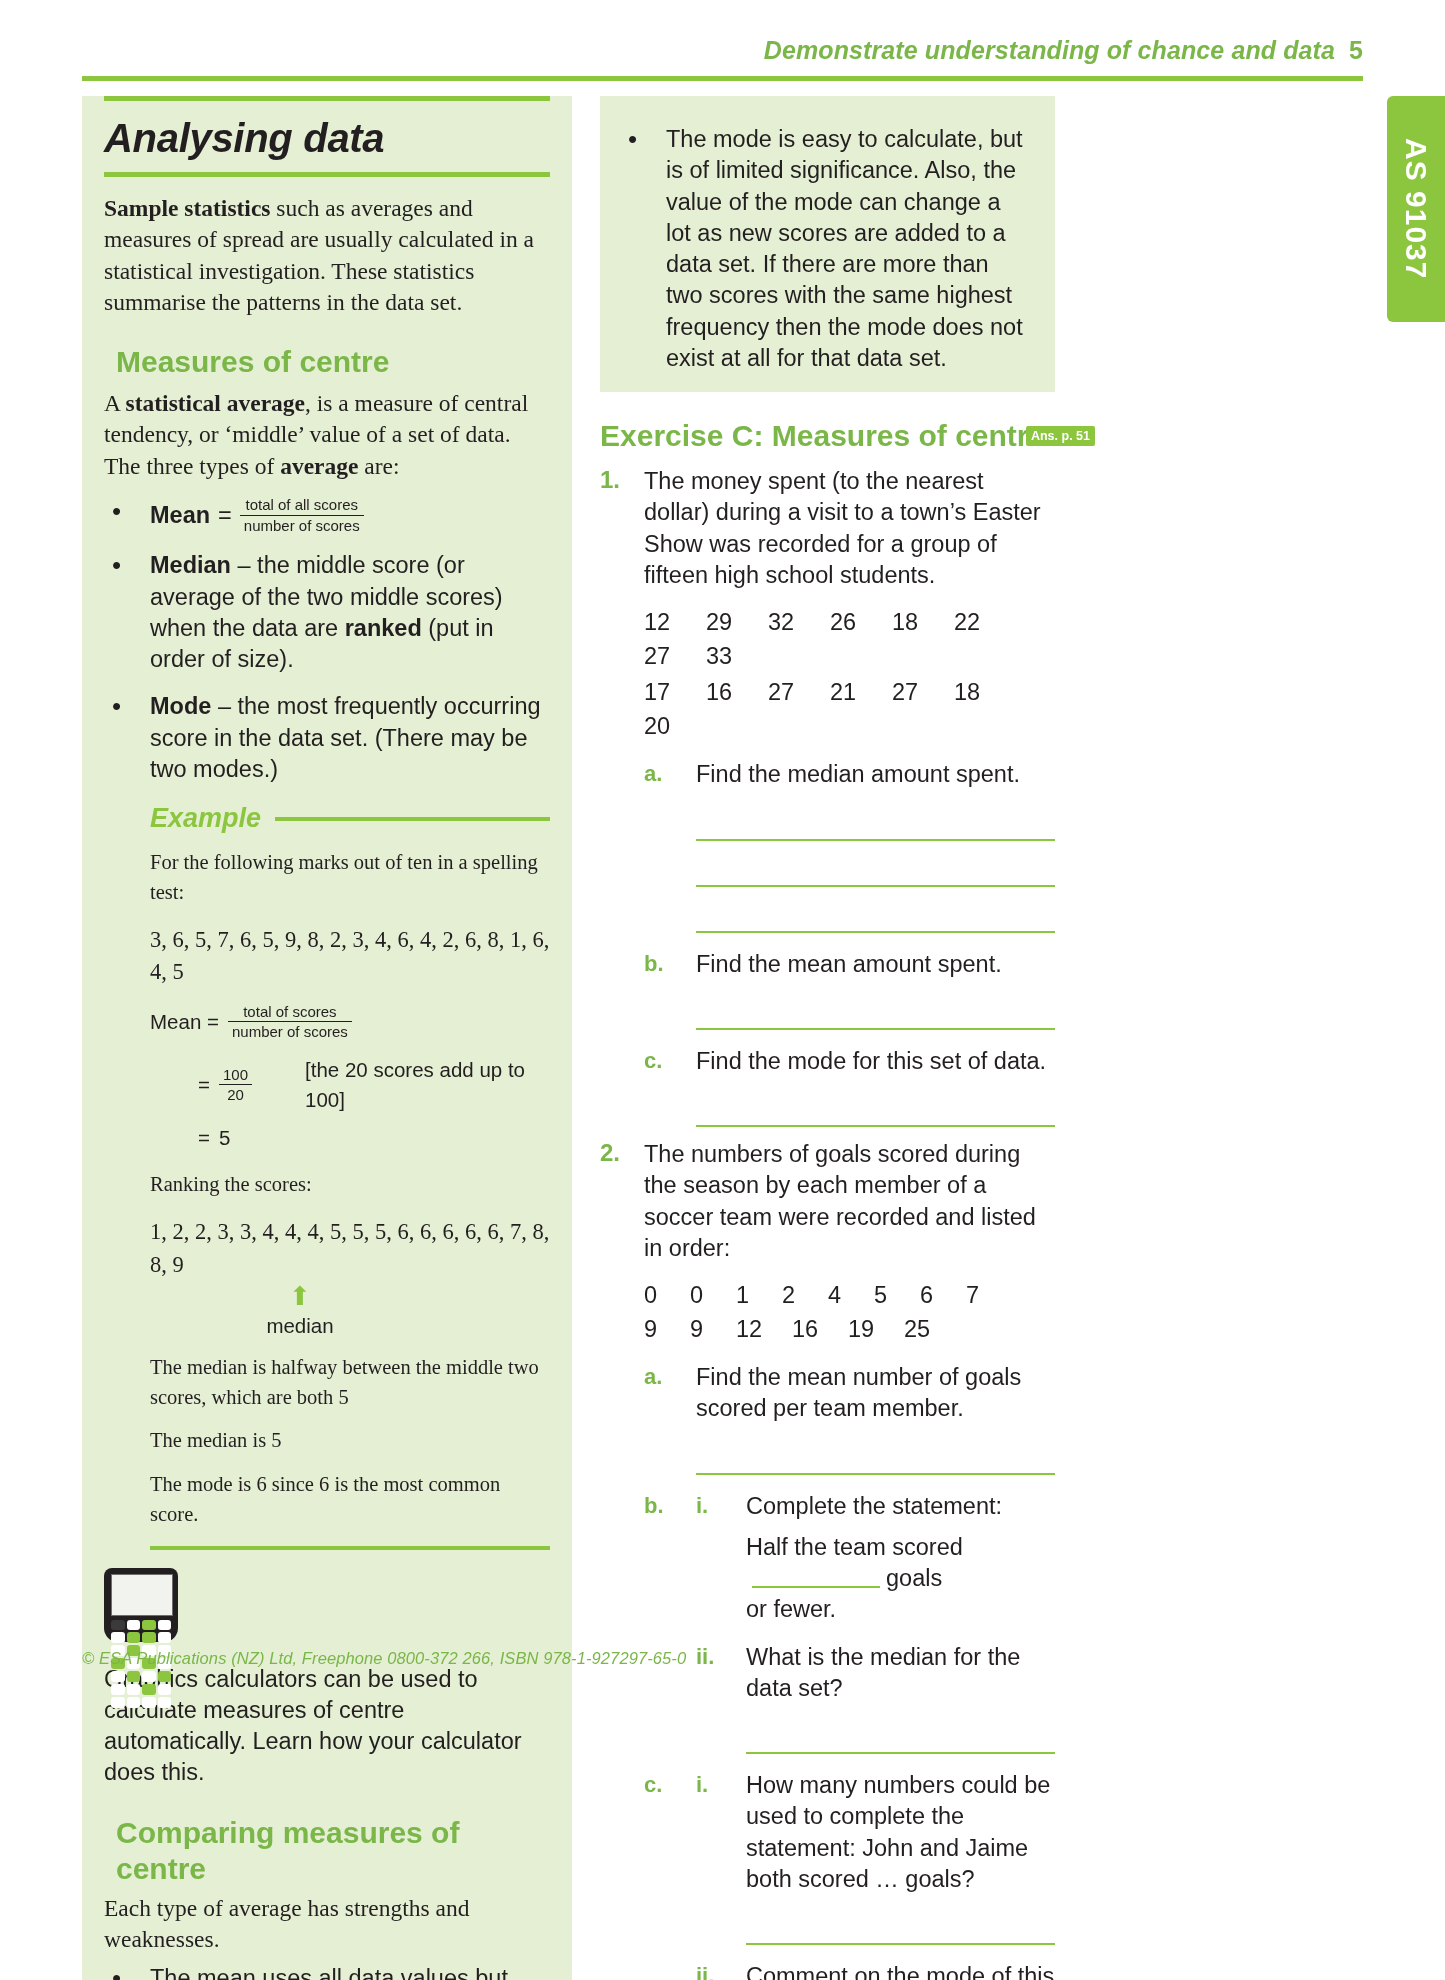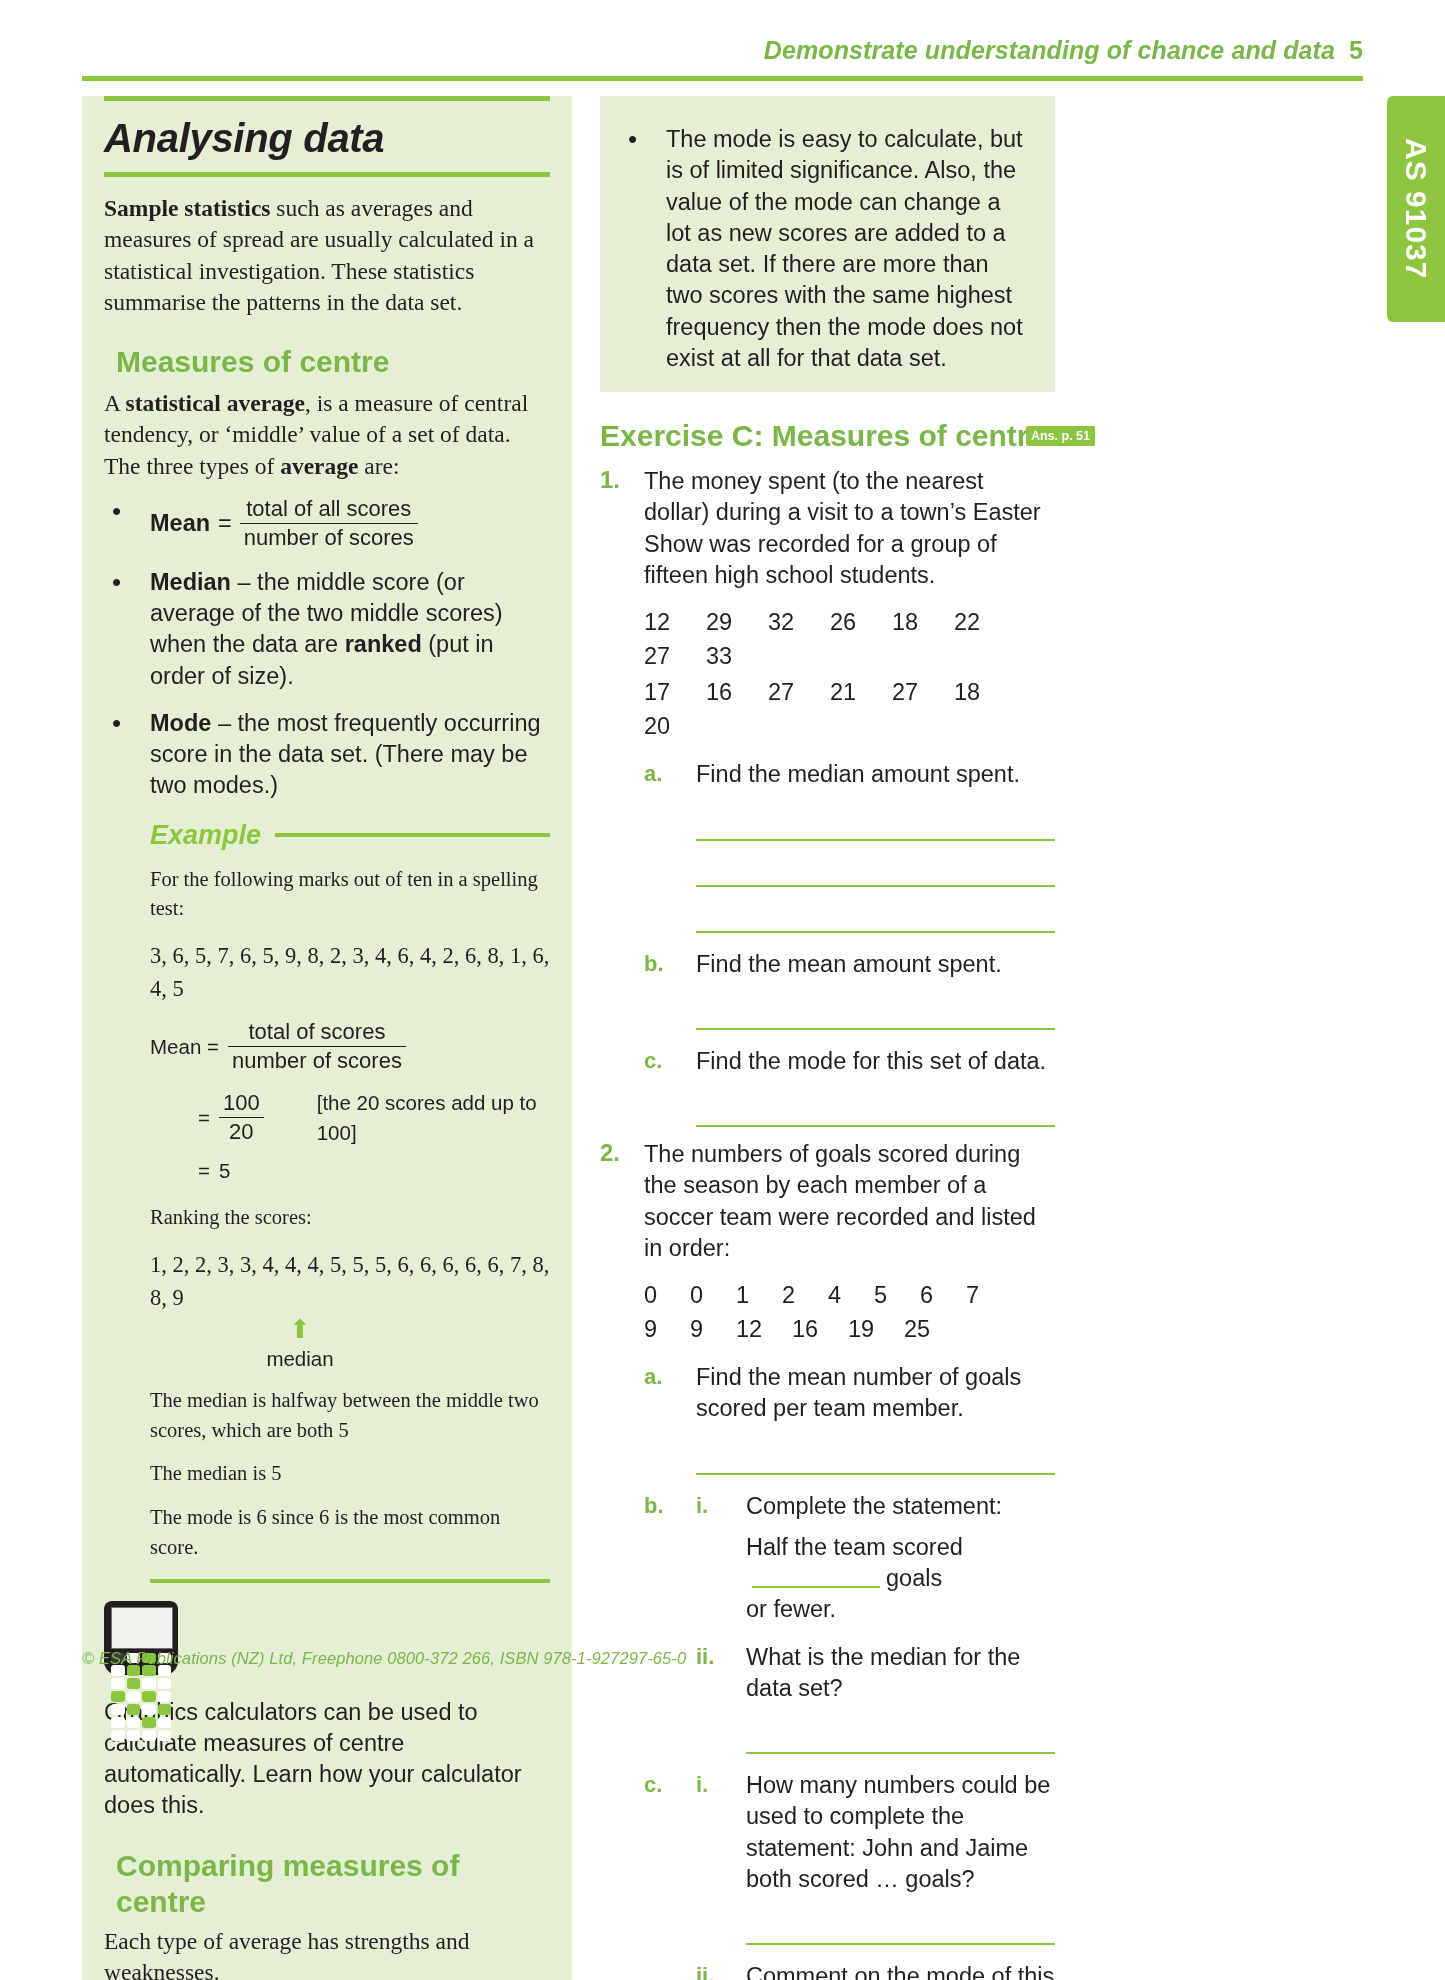--- a/index.html
+++ b/index.html
@@ -77,21 +77,21 @@
     font-size:23.5px;line-height:1.33;
     margin-bottom:16px;
   }
   ul.bul>li:before{
     content:"\2022";position:absolute;left:8px;top:-2px;
     font-size:26px;color:#231f20;
   }
   ul.bul>li b{font-weight:700;}
 
   
-  .frac{display:inline-block;vertical-align:middle;text-align:center;font-size:22px;line-height:1.18;}
+  .frac{display:inline-block;vertical-align:middle;text-align:center;font-size:15px;line-height:1.18;}
   .frac .num{display:block;padding:0 4px 1px 4px;border-bottom:1.6px solid #231f20;}
   .frac .den{display:block;padding:1px 4px 0 4px;}
   .mean-row{display:flex;align-items:center;gap:8px;}
   .mean-row .lbl{font-weight:700;font-size:23.5px;}
   .mean-row .eq{font-size:23.5px;}
 
   
   .example{margin:18px 0 0 46px;}
   .ex-head{display:flex;align-items:center;gap:14px;}
   .ex-head .w{

